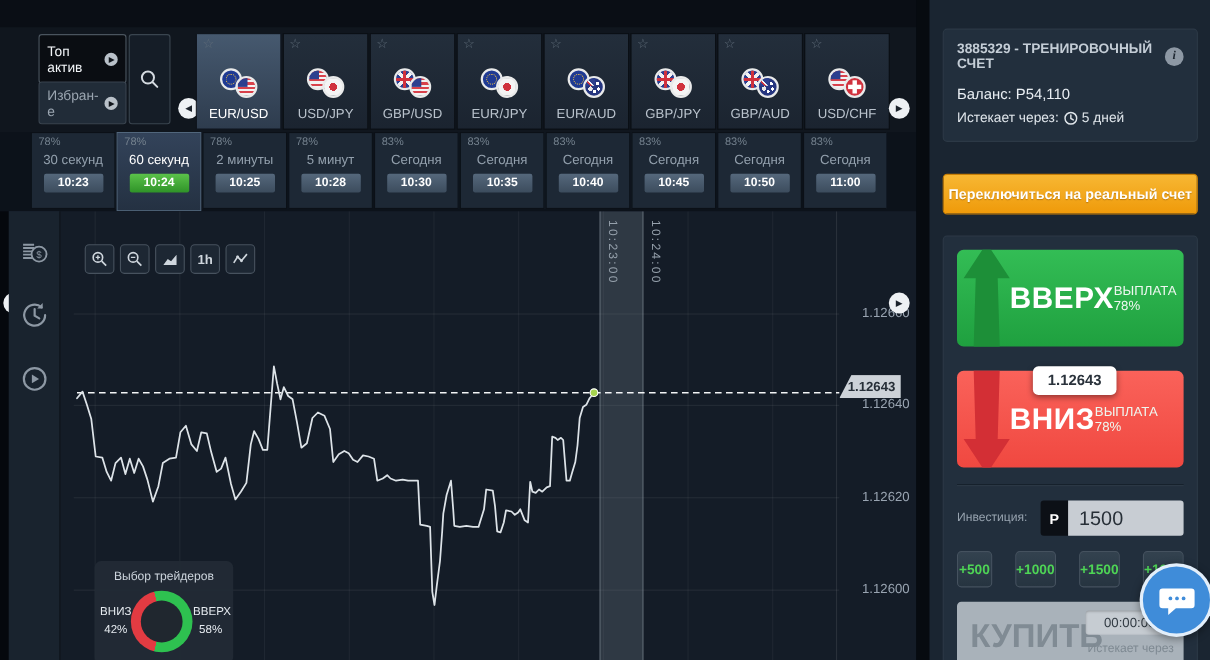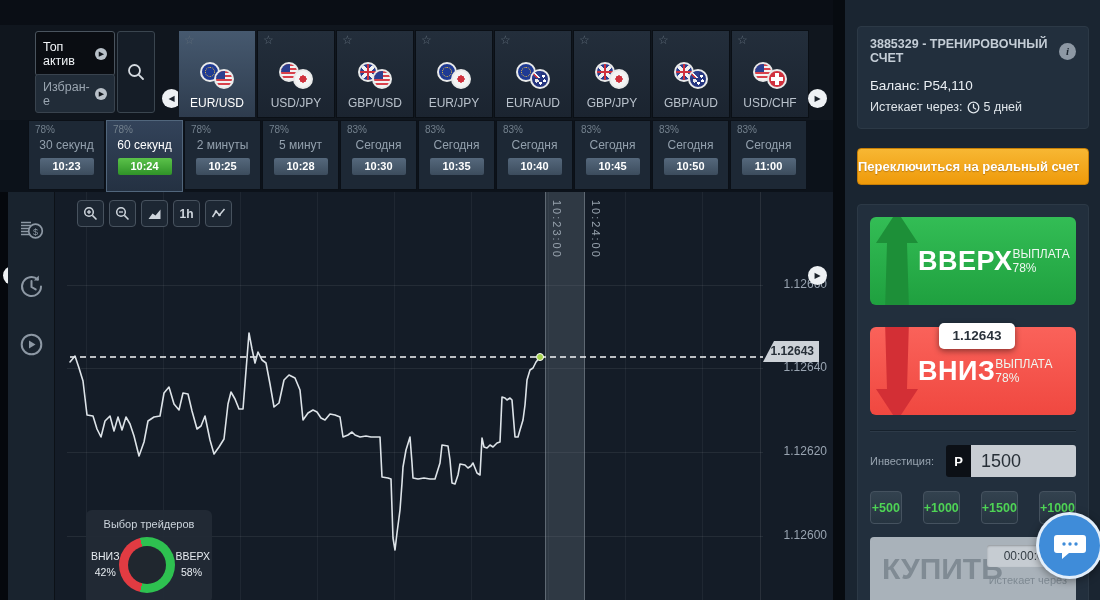--- a/index.html
+++ b/index.html
@@ -92,21 +92,21 @@
   .axis-label { position:absolute; right:6px; color:#99a4b1; font-size:12px; z-index:3; }
   .band { position:absolute; top:0; bottom:0; background:rgba(120,132,145,0.28);
           border-left:1px solid rgba(165,175,185,.4); border-right:1px solid rgba(165,175,185,.4); z-index:1; }
   .time-marker { position:absolute; top:8px; writing-mode:vertical-rl; color:#96a1ac; font-size:11px;
                  letter-spacing:2px; z-index:3; }
   .chart-svg { position:absolute; left:0; top:0; z-index:2; }
   .price-tag { position:absolute; left:708px; width:56px; height:21px; background:#cdd2d8;
                clip-path:polygon(0 100%, 11px 0, 100% 0, 100% 100%); color:#262e37; font-weight:bold;
                font-size:12px; text-align:right; padding-right:5px; line-height:21px; z-index:4; }
 
-  .chart-toolbar { position:absolute; left:22px; top:8px; display:flex; gap:5px; z-index:5;justify-content:space-between; }
+  .chart-toolbar { position:absolute; left:22px; top:30px; display:flex; gap:5px; z-index:5;justify-content:space-between; }
   .tool-btn { width:27px; height:27px; background:#1d2733; border:1px solid #47525e; border-radius:4px;
               color:#cfd6dd; display:flex; align-items:center; justify-content:center; font-size:12px;
               font-weight:bold; cursor:pointer; }
   .symbol-badge { position:absolute; left:288px; top:10px; height:40px; display:flex; align-items:center; gap:9px;
                   background:linear-gradient(#414d5a,#2d3845); border:1px solid #5a6673; border-radius:4px;
                   padding:0 14px; color:#eef2f6; font-weight:bold; font-size:13px; z-index:5;
                   box-shadow:0 2px 5px rgba(0,0,0,.4); }
   .symbol-badge .flags { width:26px; height:22px; margin:0; }
   .symbol-badge .flag { width:16px; height:16px; border-width:1.5px; }
 
@@ -125,23 +125,23 @@
 
   .account-card { background:#222f3d; border:1px solid #2c3946; border-radius:4px; padding:10px 12px 14px; }
   .account-head { display:flex; align-items:center; justify-content:space-between; }
   .account-title { font-size:12.5px; font-weight:bold; color:#c4cdd6; }
   .info-icon { width:17px; height:17px; border-radius:50%; background:#8d98a4; color:#1d2630;
                font-size:11px; font-weight:bold; font-family:"Liberation Serif", serif; font-style:italic;
                display:flex; align-items:center; justify-content:center; cursor:pointer; flex:none; }
   .balance-line { margin-top:13px; color:#e9eef3; font-size:13.5px; }
   .expire-line { margin-top:7px; color:#dfe5ea; font-size:12.5px; display:flex; align-items:center; gap:4px; }
 
-  .switch-btn { margin-top:19px; height:37px; width:100%; background:linear-gradient(#f7b733,#ef9a0a);
+  .switch-btn { margin-top:29px; height:37px; width:100%; background:linear-gradient(#f7b733,#ef9a0a);
                 border:1px solid #c87f06; border-radius:4px; color:#ffffff; font-weight:bold; font-size:13px;
-                line-height:35px; cursor:pointer; text-shadow:0 1px 1px rgba(120,70,0,.45);
+                text-align:center; line-height:35px; cursor:pointer; text-shadow:0 1px 1px rgba(120,70,0,.45);
                 white-space:nowrap; }
 
   .trade-card { margin-top:19px; background:#222f3d; border:1px solid #2c3946; border-radius:4px;
                 padding:12px; position:relative; height:412px; }
   .bet-btn { height:88px; border-radius:6px; position:relative; overflow:hidden; display:flex;
              align-items:center; cursor:pointer; }
   .bet-up   { background:linear-gradient(#33bd55,#1fa03f); }
   .bet-down { background:linear-gradient(#fa625a,#f04840); margin-top:22px; }
   .bet-arrow { position:absolute; left:4px; top:-8px; }
   .bet-word { margin-left:48px; font-size:27px; font-weight:bold; color:#fff; letter-spacing:.5px; z-index:1; }

